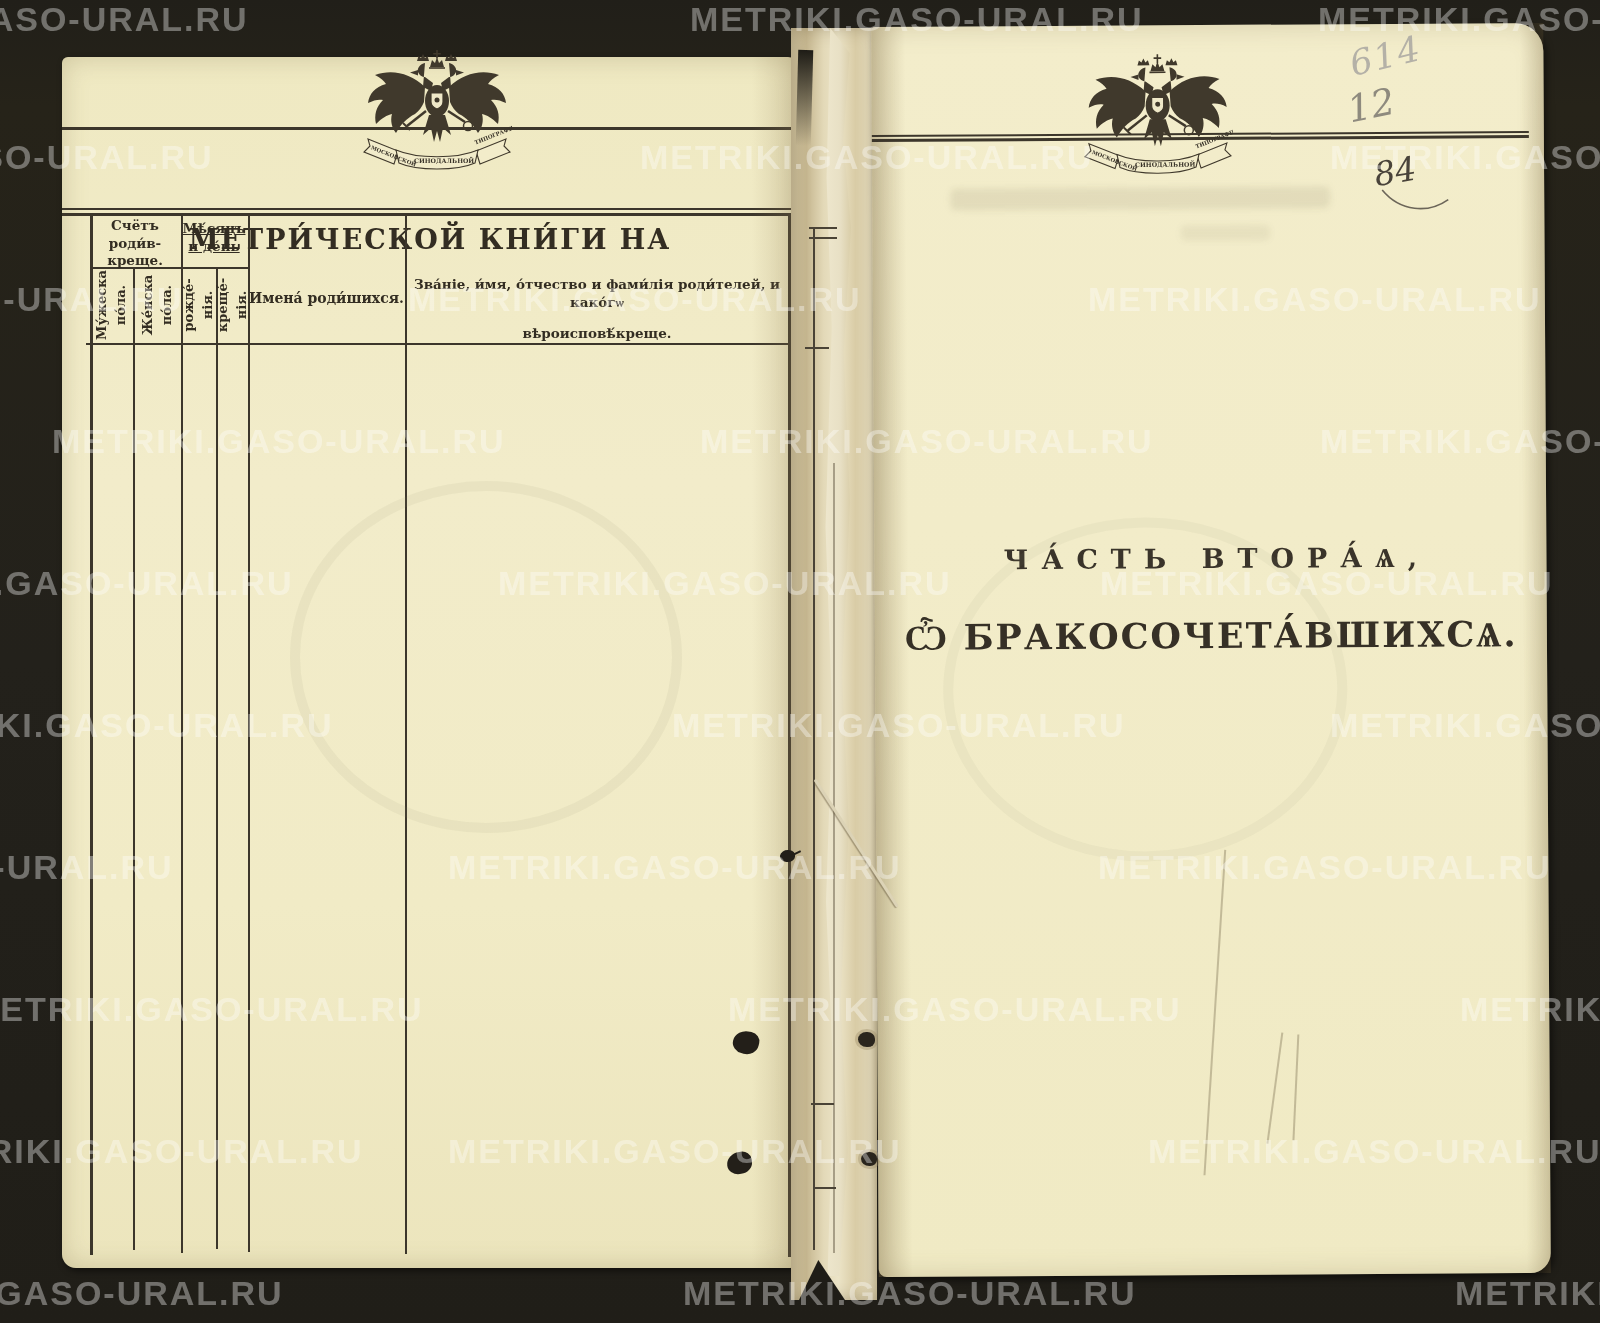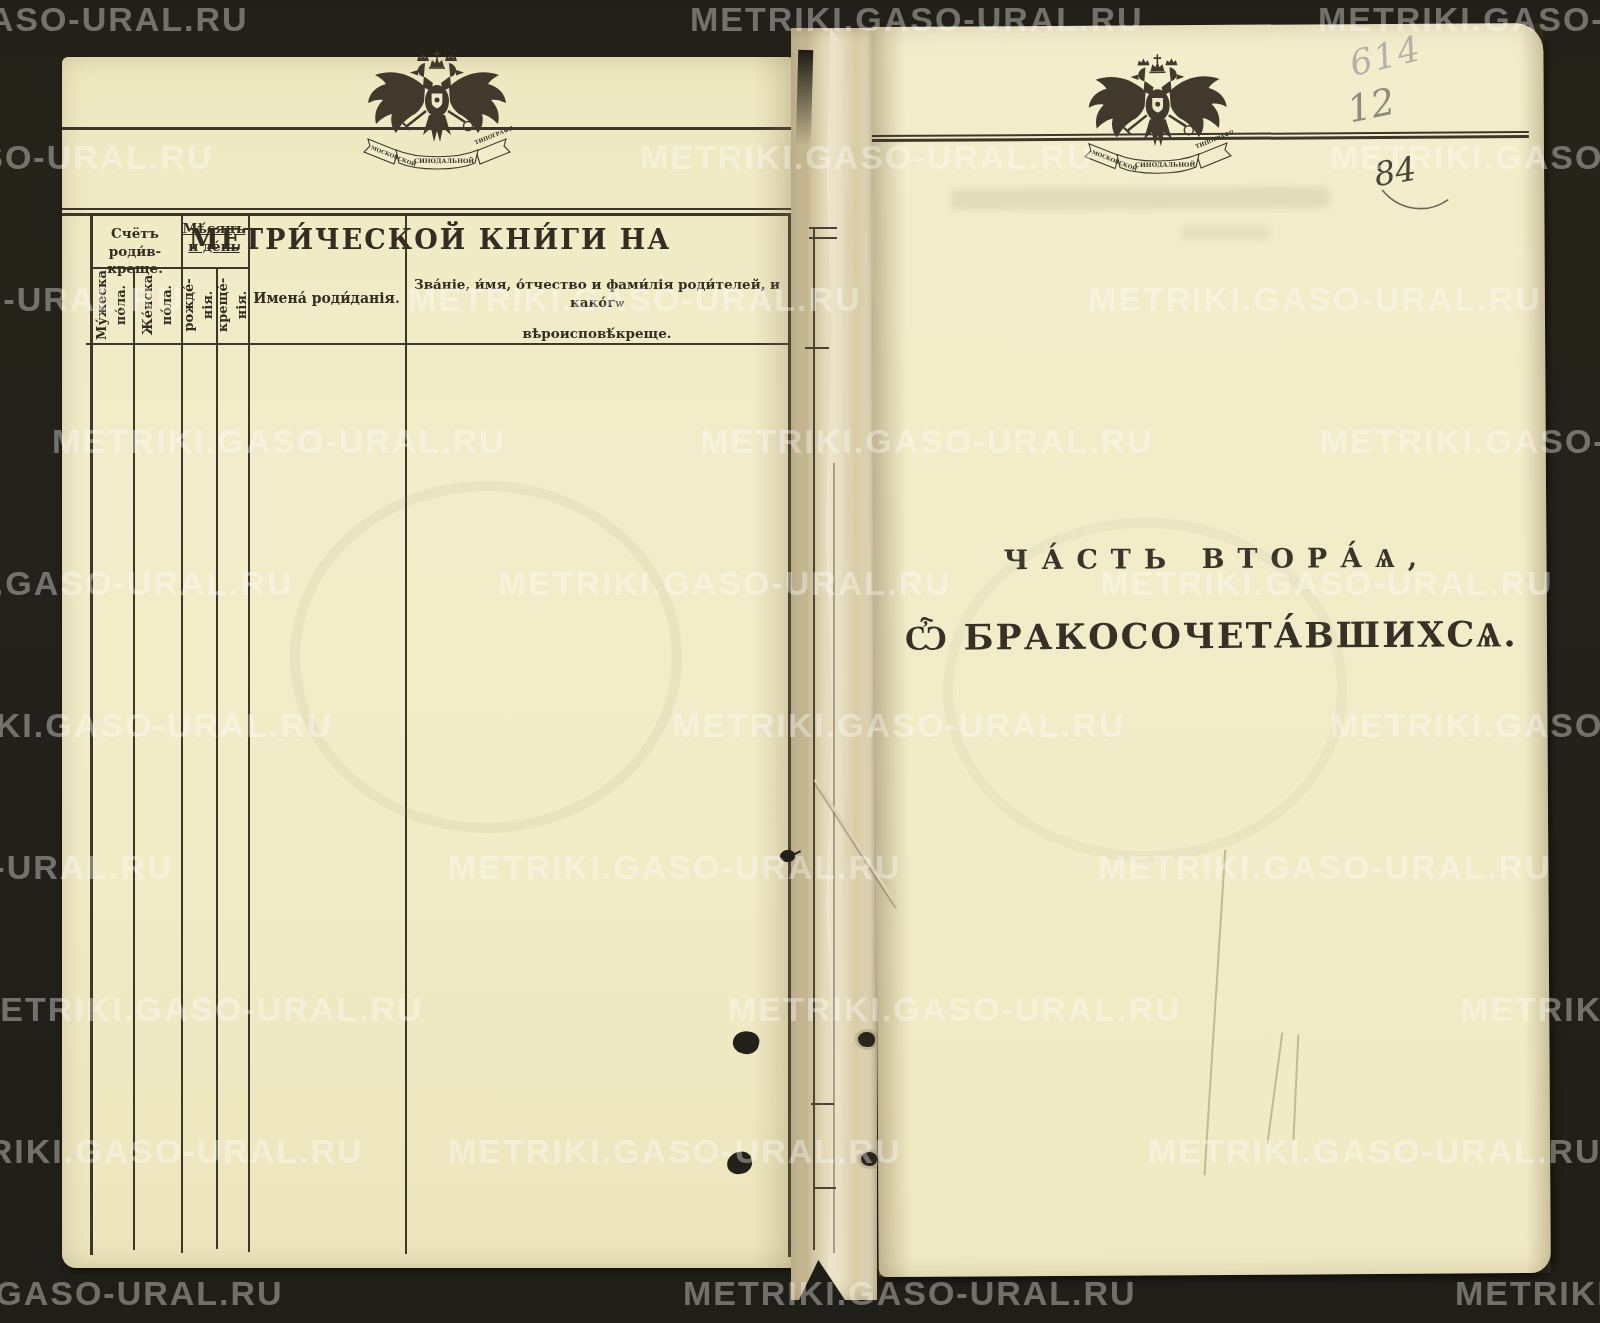--- a/index.html
+++ b/index.html
@@ -145,21 +145,21 @@
     <div class="hl" style="left:24px;top:286px;width:706px;"></div>
 
     <div class="vl" style="left:28px;top:156px;height:1042px;width:3px;"></div>
     <div class="vl" style="left:71px;top:210px;height:983px;"></div>
     <div class="vl" style="left:119px;top:156px;height:1040px;"></div>
     <div class="vl" style="left:154px;top:210px;height:982px;"></div>
     <div class="vl" style="left:186px;top:156px;height:1039px;"></div>
     <div class="vl" style="left:343px;top:156px;height:1041px;"></div>
     <div class="vl" style="left:726px;top:156px;height:1044px;width:2.5px;"></div>
 
-    <div class="th group-h" style="left:27px;top:168px;">
+    <div class="th group-h" style="left:27px;top:160px;">
       <div>Счётъ роди́в-</div>
       <div>креще.</div>
     </div>
     <div class="th group-h" style="left:108px;top:163px;width:88px;text-decoration:underline;">
       <div>Мѣ́сяцъ</div>
       <div>и де́нь</div>
     </div>
 
     <div class="vlabel" style="left:-7px;top:226px;">
       <div>Му́жеска</div>
@@ -171,21 +171,21 @@
     </div>
     <div class="vlabel" style="left:80px;top:226px;">
       <div>рожде́-</div>
       <div>нія.</div>
     </div>
     <div class="vlabel" style="left:114px;top:226px;">
       <div>креще́-</div>
       <div>нія.</div>
     </div>
 
-    <div class="th" style="left:186px;top:232px;width:157px;font-size:14px;font-weight:600;">Имена́ роди́данія.</div>
+    <div class="th" style="left:186px;top:232px;width:157px;font-size:14px;font-weight:600;">Имена́ роди́шихся.</div>
 
     <div class="th" style="left:350px;top:219px;width:370px;font-size:13.5px;font-weight:600;">
       <div>Зва́ніе, и́мя, о́тчество и фами́лія роди́телей, и како́гѡ</div>
       <div style="margin-top:14px;">вѣроисповѣ́креще.</div>
     </div>
 
     <div class="ghost-oval" style="left:228px;top:424px;width:372px;height:332px;"></div>
   </div>
 
   <div class="gutter">

